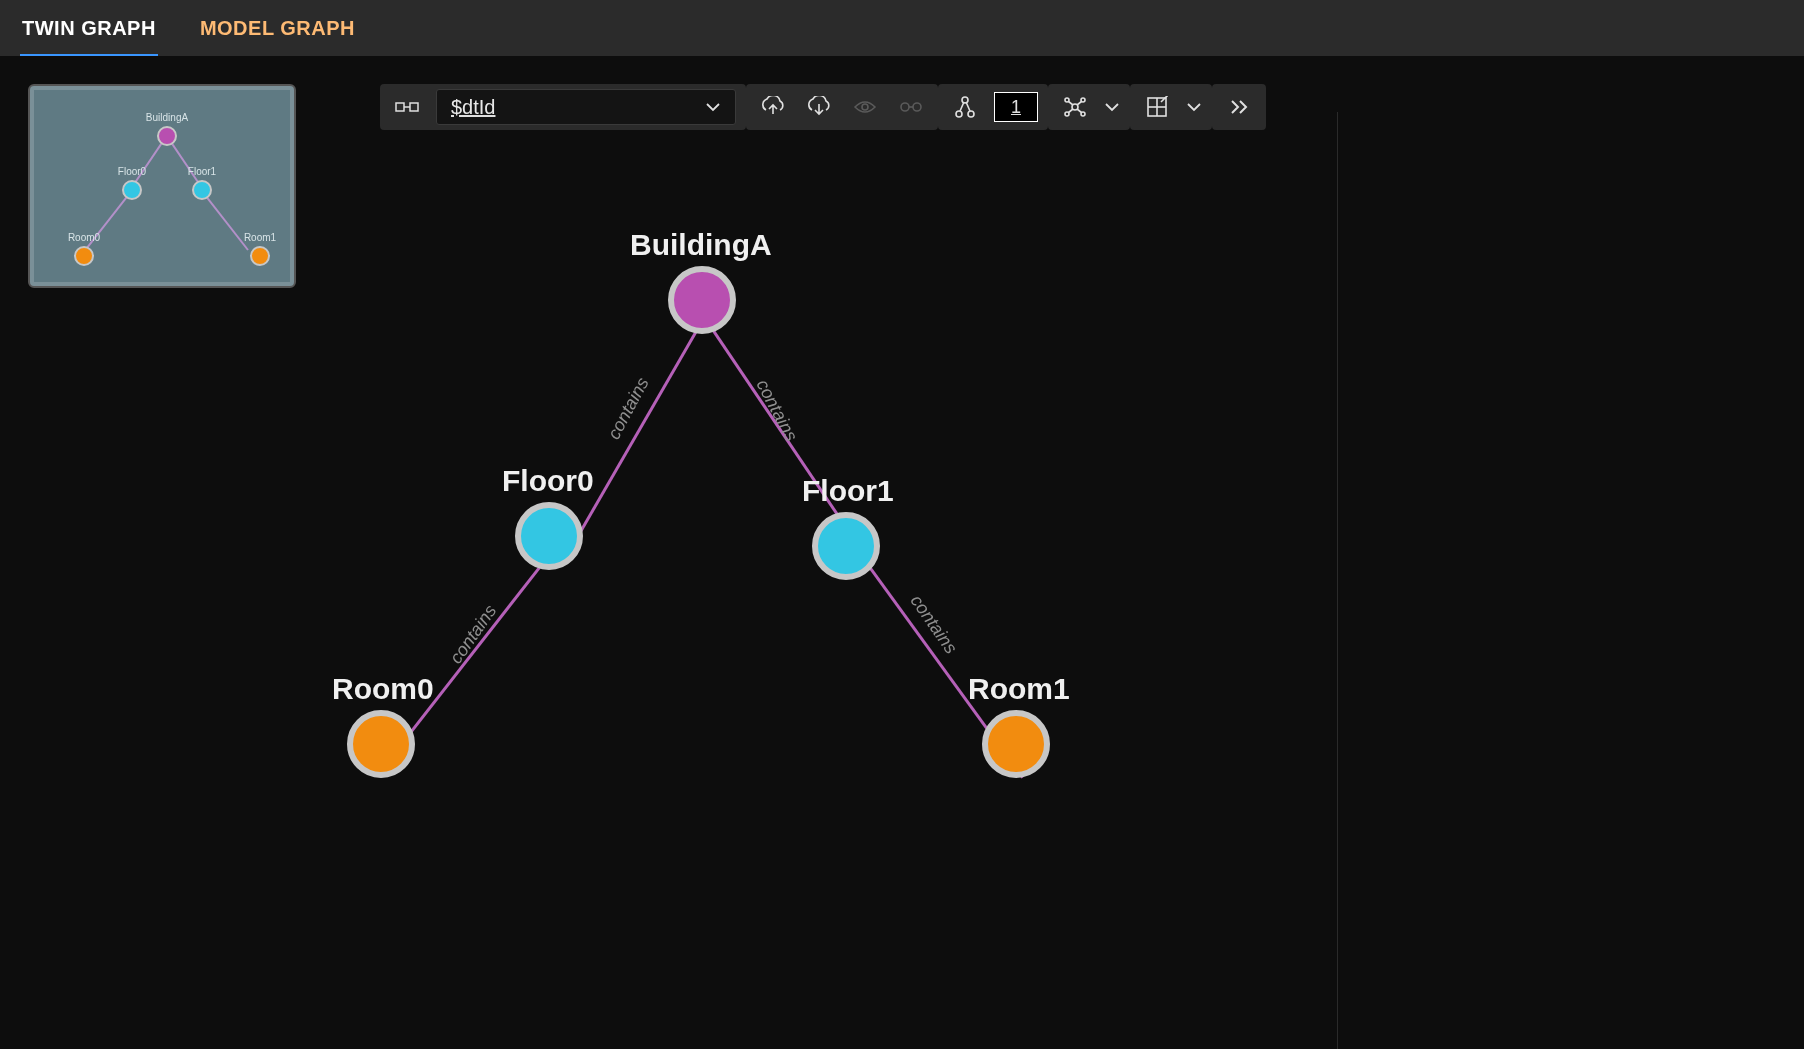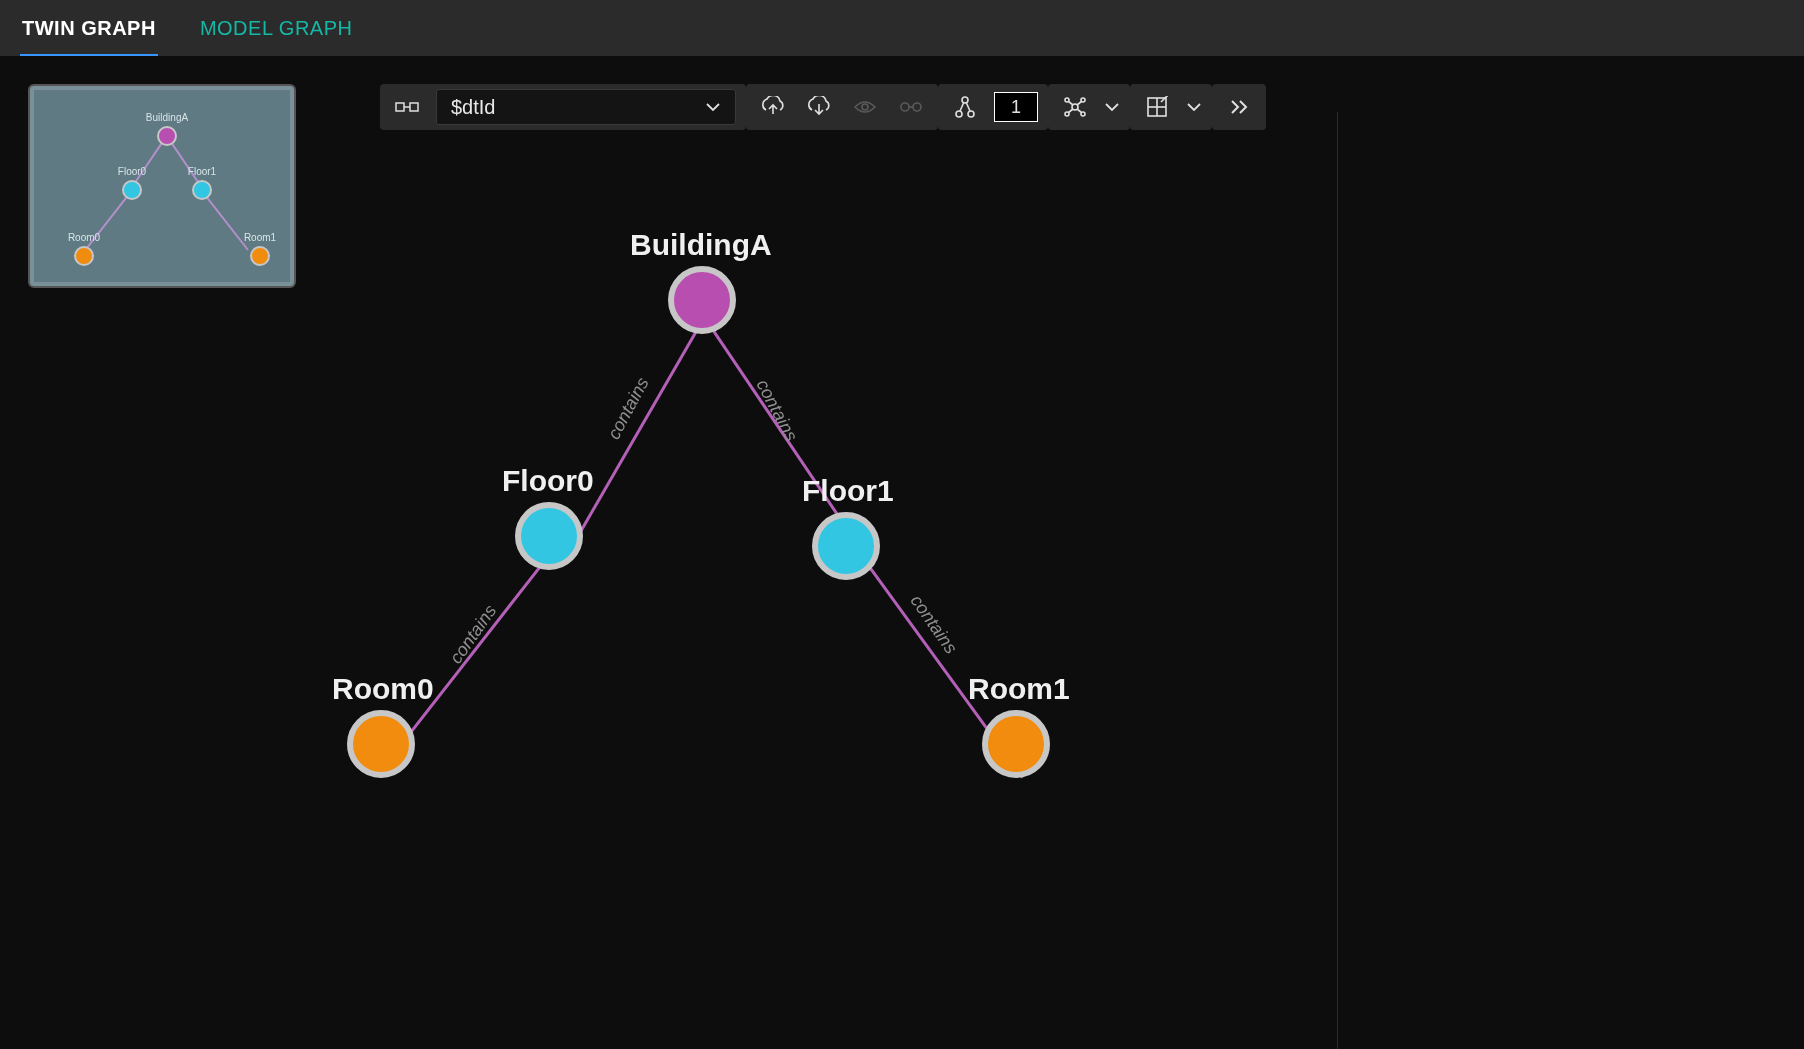--- a/index.html
+++ b/index.html
@@ -34,35 +34,36 @@
       color: #ffffff;
       font-weight: 700;
     }
     .tab.active::after {
       content: '';
       position: absolute;
       left: 0; right: 0; bottom: -1px;
       height: 3px;
       background: #3a96ff;
     }
-    .tab.inactive { color: #14b8a6; font-weight: 400; }
+    .tab.inactive { color: #fdba74; font-weight: 700; }
     
     .content {
       flex: 1;
       position: relative;
       background: #0d0d0d;
     }
     
     .toolbar {
       position: absolute;
       top: 28px;
       left: 380px;
       right: 20px;
       display: flex;
       align-items: flex-end;
+      text-decoration: underline;
     }
     .tb-group {
       display: flex;
       align-items: center;
       background: #2b2b2b;
       border-radius: 4px;
       padding: 6px 10px;
       gap: 12px;
       height: 46px;
     }

